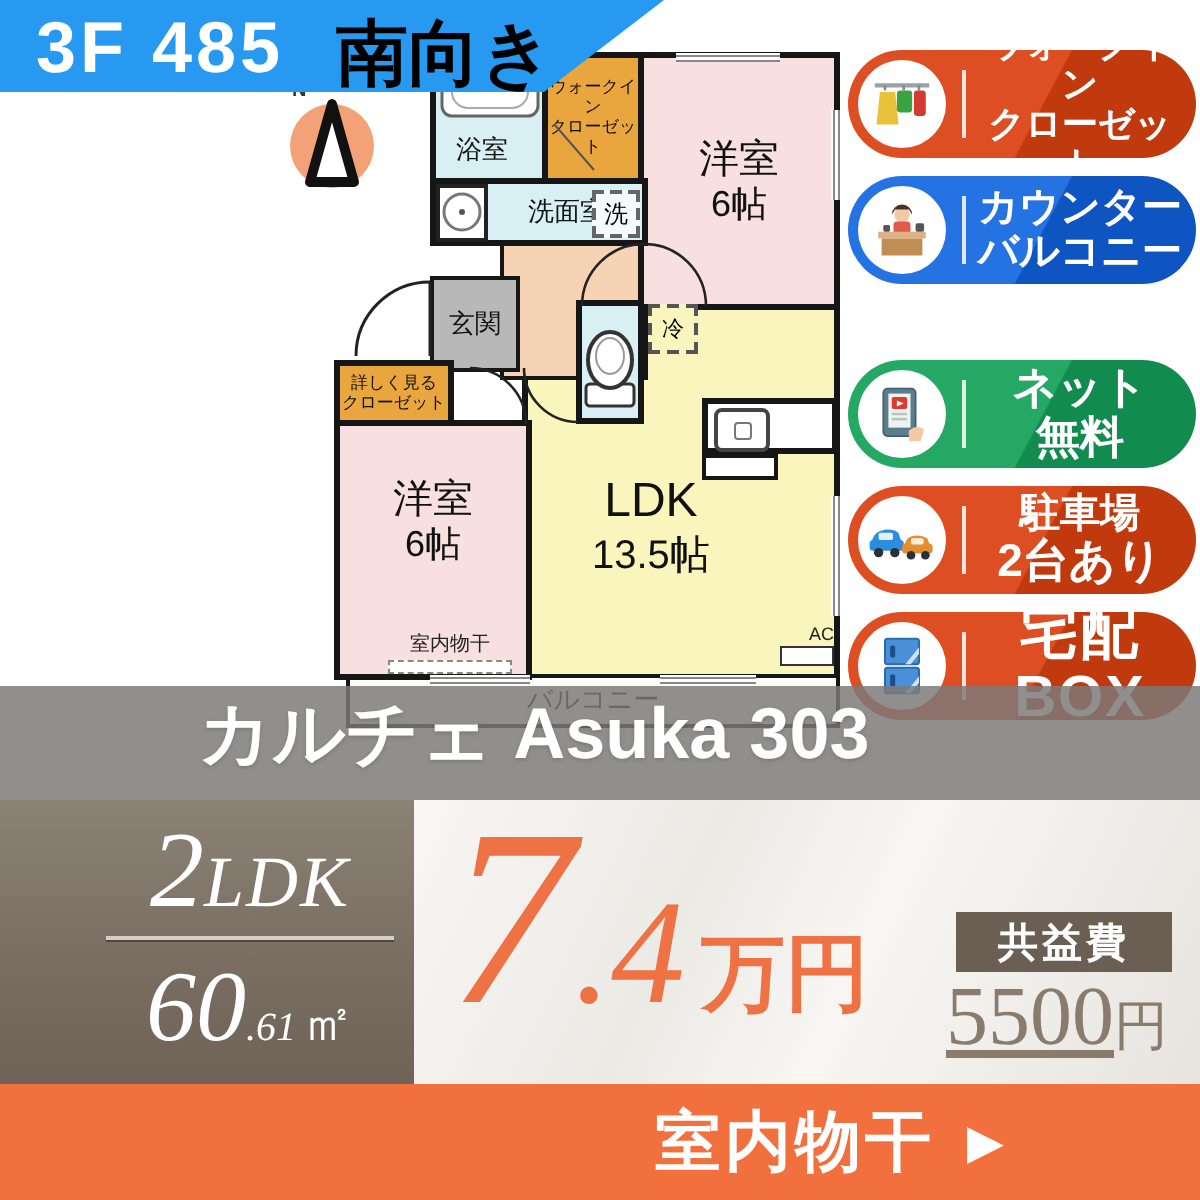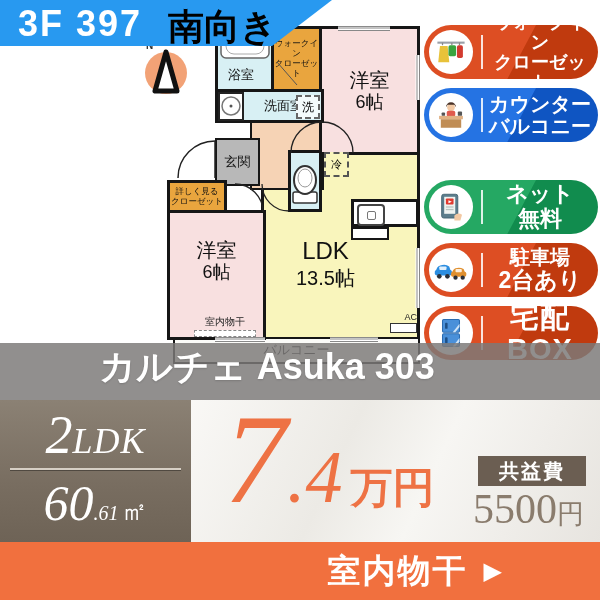--- a/index.html
+++ b/index.html
@@ -68,41 +68,41 @@
   .b5 .txt{font-size:29px;letter-spacing:1px;}
 
   
   .name-bar{position:absolute;left:0;top:343px;width:600px;height:57px;background:rgba(124,122,120,.84);
             display:flex;align-items:flex-start;justify-content:center;z-index:50;}
   .name-bar .nm{color:#fff;font-size:36px;font-weight:bold;transform:translateX(-33px);text-shadow:0 1px 2px rgba(0,0,0,.15);}
 
   
   .info{position:absolute;left:0;top:400px;width:600px;height:142px;z-index:45;
         background:linear-gradient(115deg,#fbfaf8 25%,#eceae5 55%,#f7f6f3 70%,#e7e4df 100%);}
-  .spec-box{position:absolute;left:0;top:0;width:191px;height:142px;color:#fff;
+  .spec-box{position:absolute;left:0;top:0;width:164px;height:142px;color:#fff;
             background:linear-gradient(180deg,#8b8174 0%,#786d60 60%,#6e6356 100%);
-            font-family:"Liberation Serif","DejaVu Serif",serif;text-align:center;}
+            font-family:"Liberation Serif","DejaVu Serif",serif;text-align:center;padding-left:43px;}
   .spec-box .row1{margin-top:4px;font-style:italic;}
   .spec-box .n-big{font-size:54px;}
   .spec-box .n-mid{font-size:36px;letter-spacing:1px;}
   .spec-box .divider{height:2px;background:#d6cfc5;margin:2px 10px 4px 10px;box-shadow:0 1px 0 rgba(0,0,0,.35);}
   .spec-box .row2{font-style:italic;}
   .spec-box .a-big{font-size:50px;}
   .spec-box .a-small{font-size:20px;}
   .spec-box .a-unit{font-style:normal;font-size:26px;margin-left:3px;font-family:"DejaVu Sans",sans-serif;}
   .rent{position:absolute;left:224px;top:0;height:120px;display:flex;align-items:baseline;color:#ee7244;
         font-family:"Liberation Serif","DejaVu Serif",serif;}
   .rent .r-big{font-size:126px;font-style:italic;line-height:120px;}
   .rent .r-small{font-size:74px;font-style:italic;}
   .rent .r-unit{font-size:42px;margin-left:8px;font-weight:bold;}
   .fee-badge{position:absolute;left:478px;top:56px;width:108px;height:30px;background:#6b5e52;color:#fff;
              font-size:20px;font-weight:bold;letter-spacing:2px;display:flex;align-items:center;justify-content:center;}
   .fee-value{position:absolute;left:450px;top:88px;width:134px;text-align:right;color:#8a7c6d;
              font-family:"Liberation Serif","DejaVu Serif",serif;line-height:1;}
-  .fee-value .f-num{font-size:42px;}
+  .fee-value .f-num{font-size:42px;text-decoration:underline;}
   .fee-value .f-unit{font-size:27px;}
 
   
   .cta{position:absolute;left:0;top:542px;width:600px;height:58px;background:#f1703e;z-index:46;cursor:pointer;
        display:flex;align-items:center;justify-content:flex-end;padding-right:98px;box-sizing:border-box;}
   .cta .cta-label{color:#fff;font-size:33px;font-weight:bold;letter-spacing:2px;}
   .cta .arrow{color:#fff;font-size:24px;margin-left:16px;}
 </style>
 </head>
 <body>
@@ -219,21 +219,21 @@
     <line x1="330" y1="341.5" x2="378" y2="341.5" stroke="#888" stroke-width="1"></line>
   </svg>
 
   <svg class="compass" width="50" height="50" viewBox="0 0 50 50">
     <circle cx="25" cy="27" r="21" fill="#f2a276"></circle>
     <path d="M25,6 L14,45 L36,45 Z" fill="#fff" stroke="#111" stroke-width="5" stroke-linejoin="round"></path>
   </svg>
   <div class="compass-n">N</div>
 
   <div class="banner">
-    <span class="unit">3F 397</span>
+    <span class="unit">3F 485</span>
     <span class="facing">南向き</span>
   </div>
 
   <div class="badges">
 
     <div class="badge badge-red b1">
       <div class="disc">
         <svg width="34" height="34" viewBox="0 0 40 40">
           <line x1="4" y1="9" x2="36" y2="9" stroke="#9aa0a8" stroke-width="2.5"></line>
           <path d="M10,9 v3" stroke="#888" stroke-width="1.5"></path>

